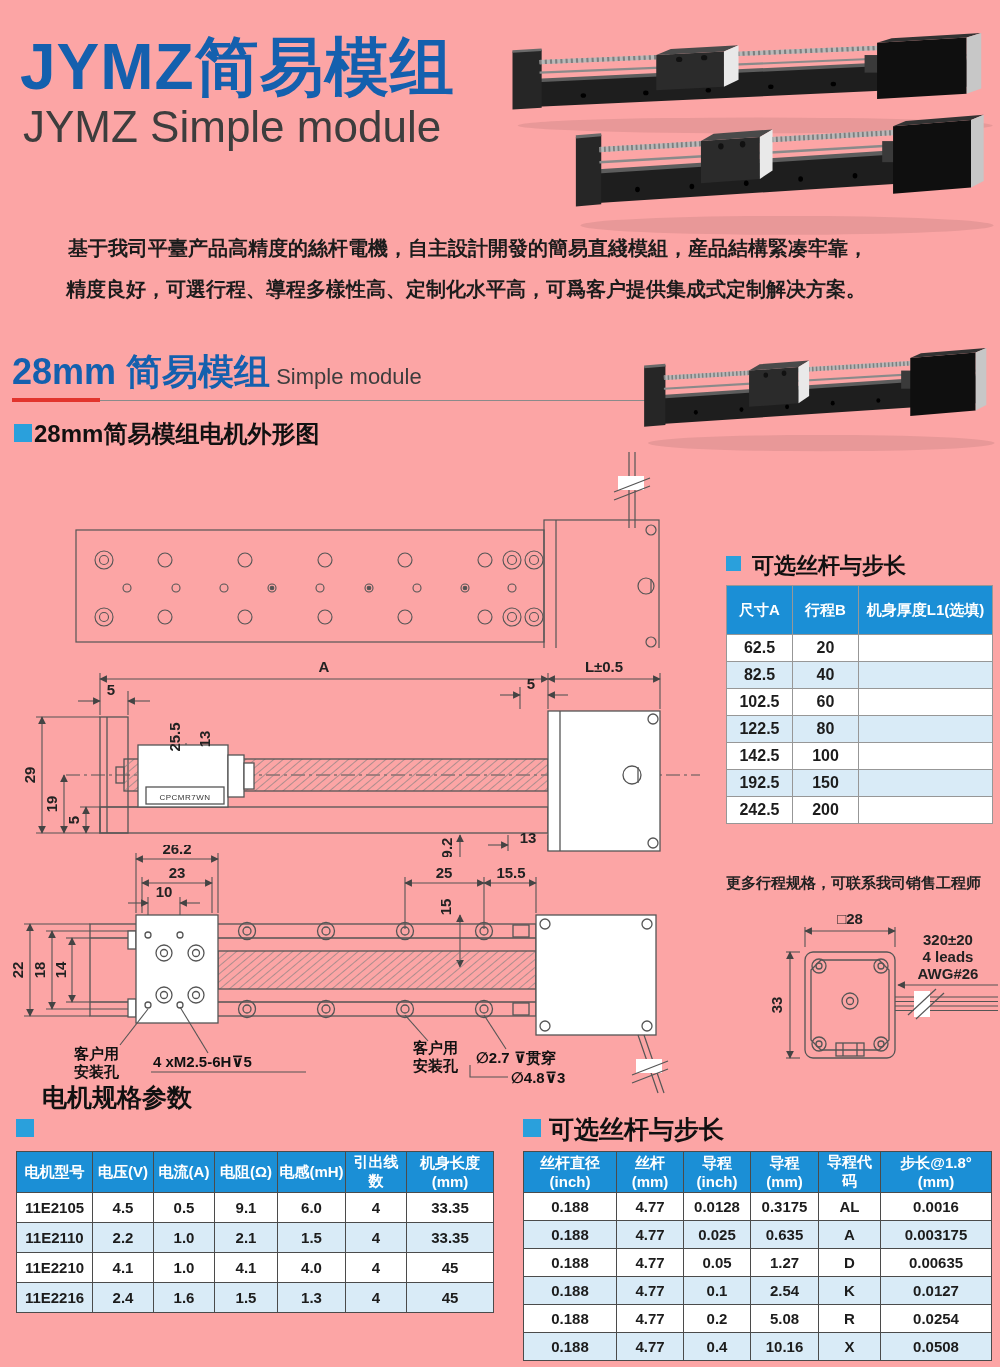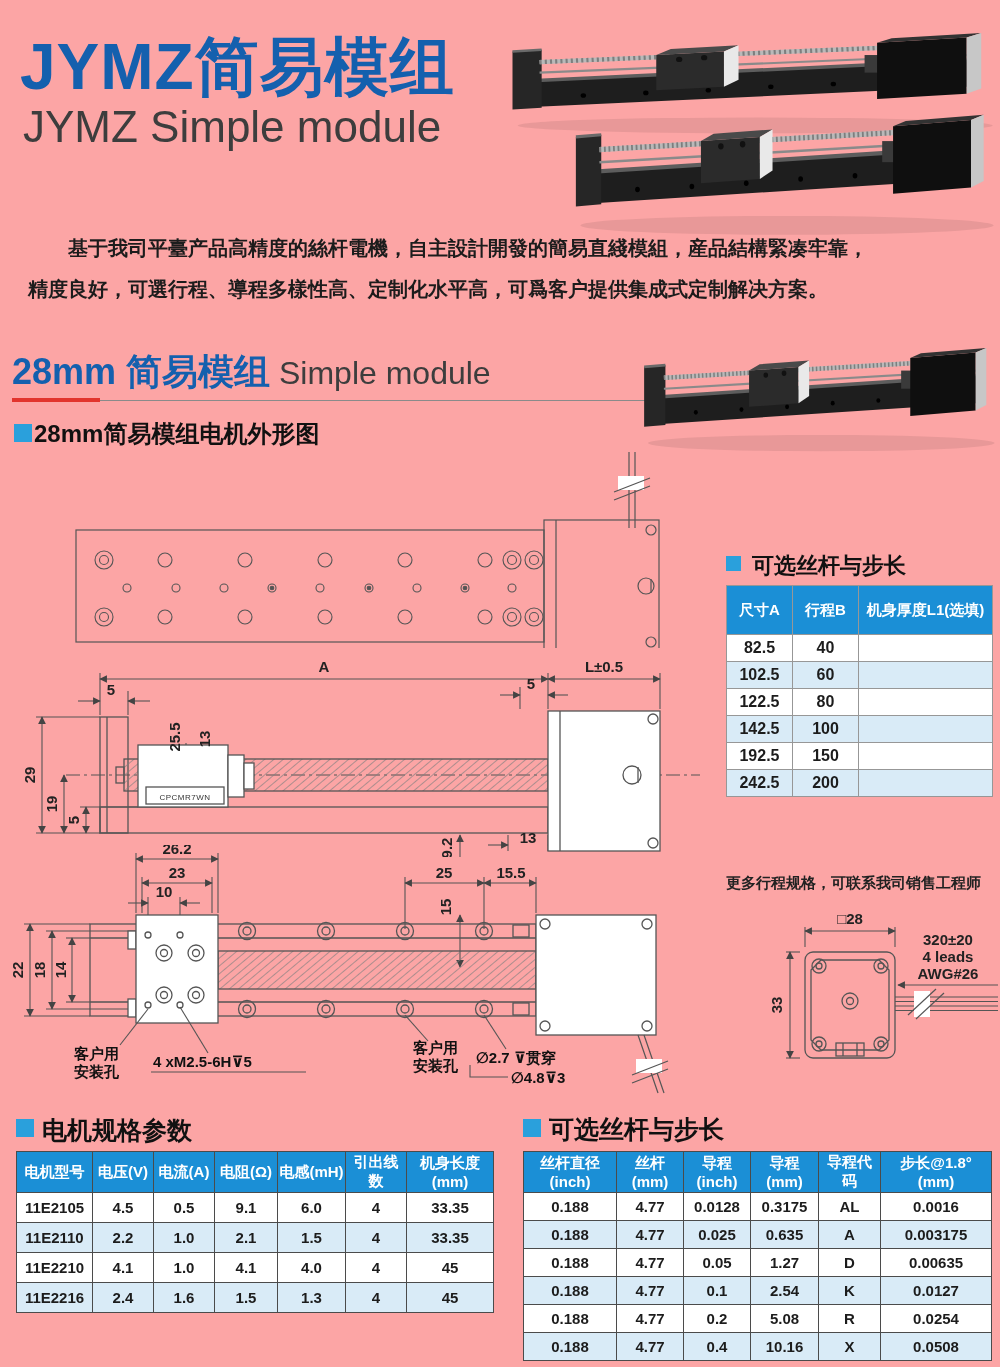--- a/index.html
+++ b/index.html
@@ -4,34 +4,34 @@
 <style>
   html,body{margin:0;padding:0;background:#fff;}
   .page{position:relative;width:1000px;height:1367px;background:#fca5a5;overflow:hidden;
         font-family:"Liberation Sans","DejaVu Sans",sans-serif;color:#1c1c1c;}
   .abs{position:absolute;}
   
   .title-cn{left:20px;top:24px;font-size:64px;font-weight:bold;color:#1460ae;letter-spacing:1px;white-space:nowrap;}
   .title-en{left:23px;top:102px;font-size:44px;color:#3d3d3d;white-space:nowrap;}
   .desc{left:28px;top:228px;width:960px;font-size:20px;font-weight:600;line-height:41px;color:#1c1c1c;}
   .desc .l1{text-indent:2em;white-space:nowrap;}
-  .desc .l2{white-space:nowrap;}
+  .desc .l2{white-space:nowrap;margin-left:38px;}
   
   .h2{left:12px;top:348px;white-space:nowrap;}
   .h2 .cn{font-size:36px;font-weight:bold;color:#1460ae;}
-  .h2 .en{font-size:32px;color:#3d3d3d;}
+  .h2 .en{font-size:22px;color:#3d3d3d;}
   .rule-gray{left:12px;top:400px;width:688px;height:1px;background:#8a8a8a;}
   .rule-red{left:12px;top:398px;width:88px;height:4px;background:#e2342d;}
   .h3{white-space:nowrap;font-weight:bold;color:#111;}
   .bullet{background:#2aa0dc;}
   .sub-h{left:34px;top:418px;font-size:24px;}
   .sub-b{left:14px;top:424px;width:18px;height:18px;}
   .rp-h{left:752px;top:551px;font-size:22px;}
   .rp-b{left:726px;top:556px;width:15px;height:15px;}
-  .bl-h{left:42px;top:1114px;font-size:25px;}
+  .bl-h{left:42px;top:1081px;font-size:25px;}
   .bl-b{left:16px;top:1119px;width:18px;height:18px;}
   .br-h{left:549px;top:1113px;font-size:25px;}
   .br-b{left:523px;top:1119px;width:18px;height:18px;}
   
   table{border-collapse:collapse;table-layout:fixed;}
   th{background:#1b8fd6;color:#fff;font-weight:700;text-align:center;}
   td{text-align:center;font-weight:700;color:#1c1c1c;background:#fff;}
   .stroke-table{left:726px;top:585px;width:266px;}
   .stroke-table th,.stroke-table td{border:1px solid #979797;}
   .stroke-table th{height:46px;font-size:15px;}
@@ -421,20 +421,25 @@
       </colgroup>
     <thead>
         <tr>
           <th>尺寸A</th>
           <th>行程B</th>
           <th>机身厚度L1(选填)</th>
         </tr>
       </thead>
     <tbody>
         <tr>
+          <td>62.5</td>
+          <td>20</td>
+          <td></td>
+        </tr>
+        <tr>
           <td>82.5</td>
           <td>40</td>
           <td></td>
         </tr>
         <tr>
           <td>102.5</td>
           <td>60</td>
           <td></td>
         </tr>
         <tr>

